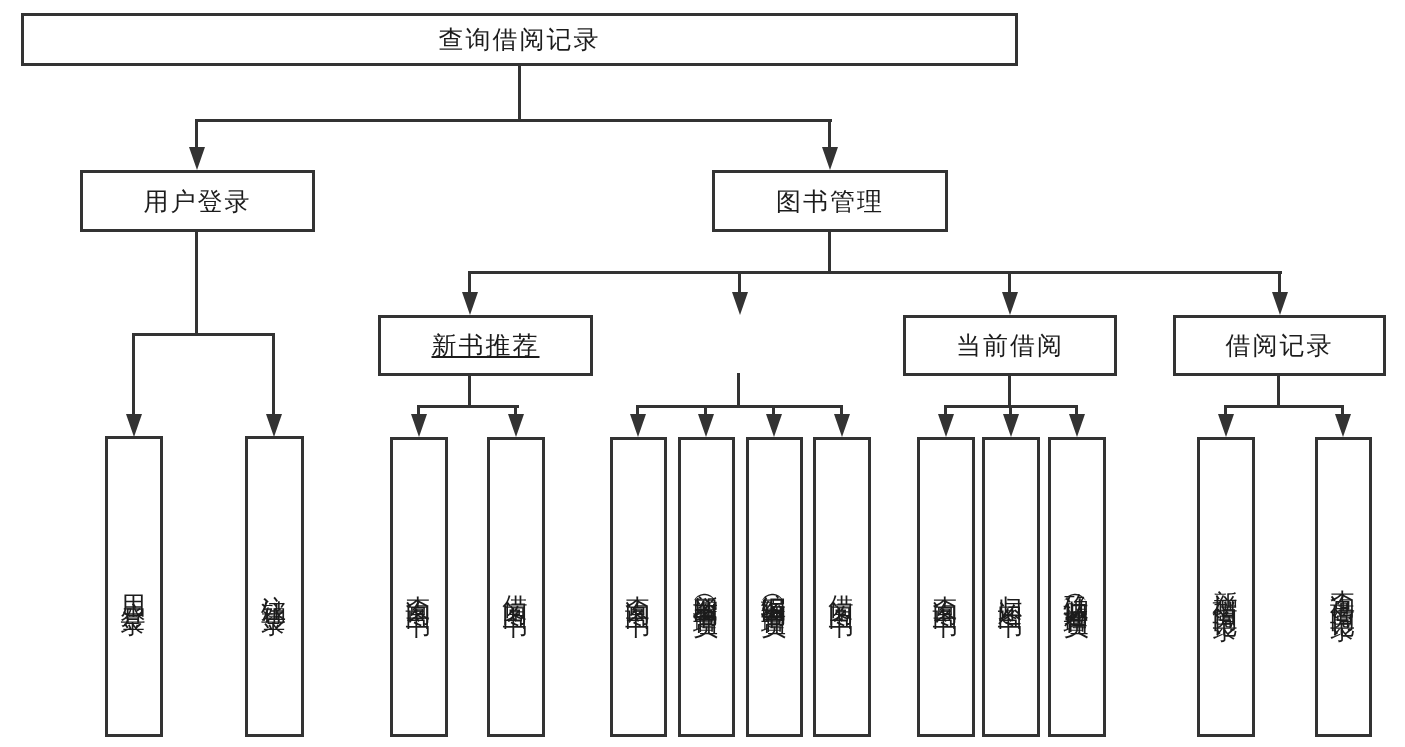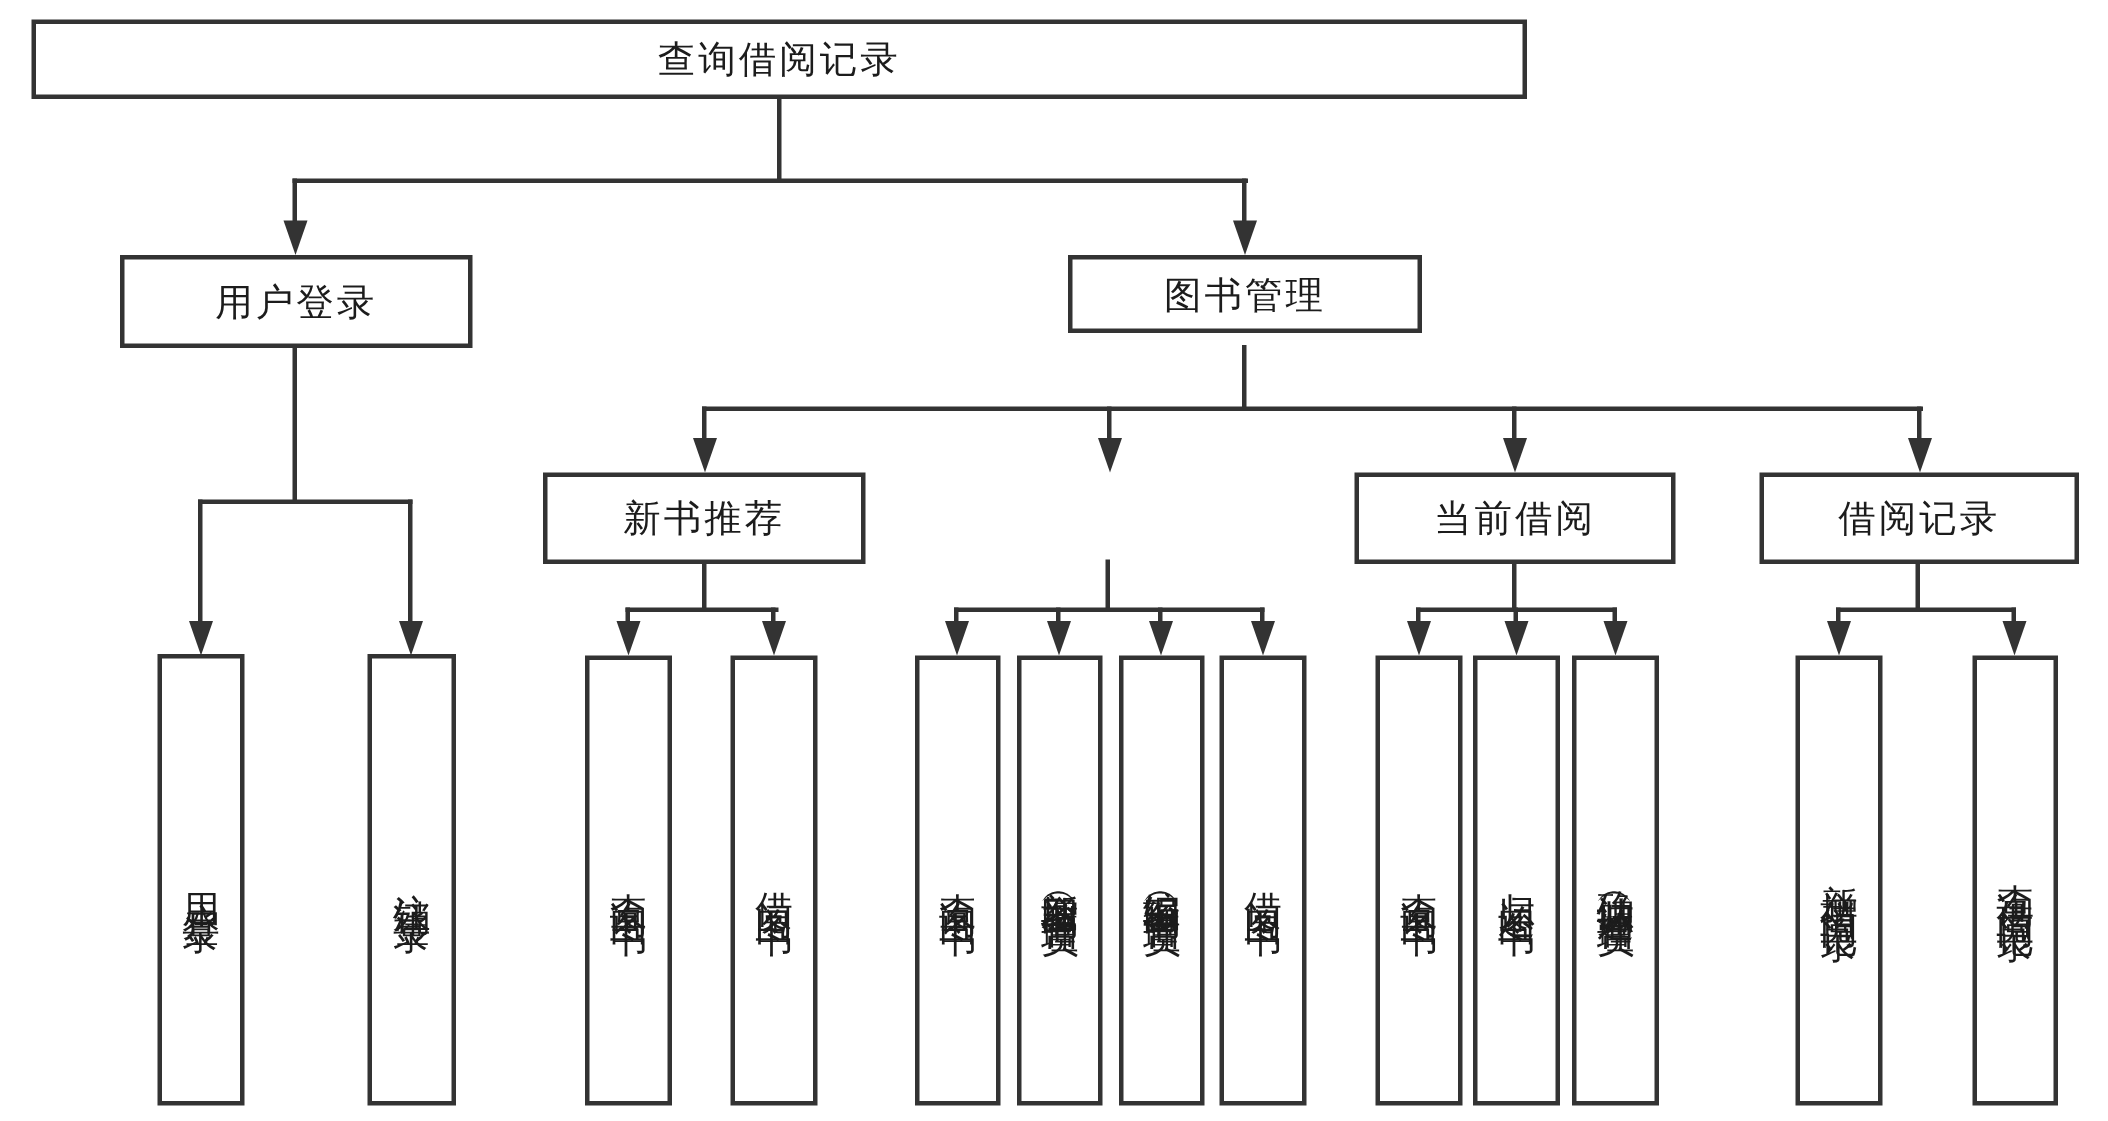--- a/index.html
+++ b/index.html
@@ -94,23 +94,23 @@
   <div class="line" style="left:1224px;top:405px;width:120px;height:3px;"></div>
   <div class="line" style="left:1224px;top:405px;width:3px;height:12px;"></div>
   <div class="line" style="left:1341px;top:405px;width:3px;height:12px;"></div>
   <div class="arrow" style="left:1218px;top:414px;"></div>
   <div class="arrow" style="left:1335px;top:414px;"></div>
 
   <div class="box" style="left:21px;top:13px;width:997px;height:53px;">查询借阅记录</div>
 
   <div class="box" style="left:80px;top:170px;width:235px;height:62px;">用户登录</div>
 
-  <div class="box" style="left:712px;top:170px;width:236px;height:52px;">图书管理</div>
+  <div class="box" style="left:712px;top:170px;width:236px;height:62px;">图书管理</div>
 
-  <div class="box" style="left:362px;top:315px;width:215px;height:61px;">新书推荐</div>
+  <div class="box" style="left:378px;top:315px;width:215px;height:61px;text-decoration:underline;">新书推荐</div>
 
 
   <div class="box" style="left:903px;top:315px;width:214px;height:61px;">当前借阅</div>
 
   <div class="box" style="left:1173px;top:315px;width:213px;height:61px;">借阅记录</div>
 
   <div class="vbox" style="left:105px;top:436px;width:58px;height:301px;">用户登录</div>
   <div class="vbox" style="left:245px;top:436px;width:59px;height:301px;">注销登录</div>
 
   <div class="vbox" style="left:390px;top:437px;width:58px;height:300px;">查询图书</div>

